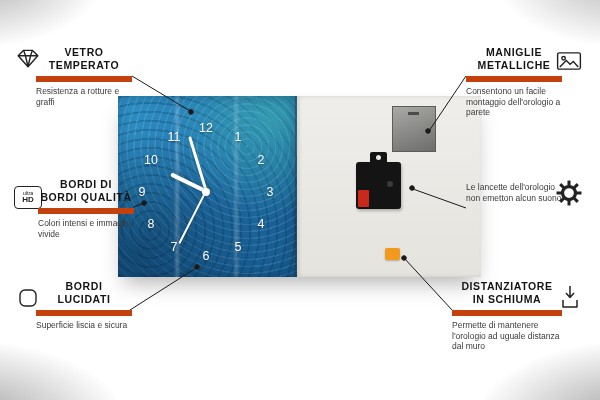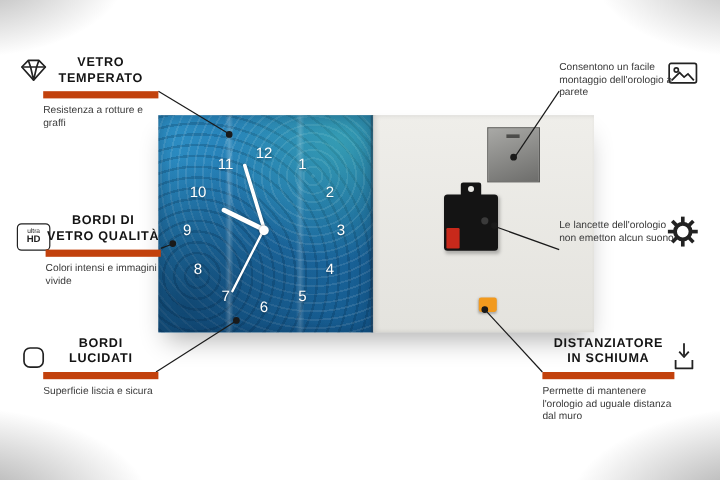--- a/index.html
+++ b/index.html
@@ -9,21 +9,21 @@
   }
   .vignette{
     position:absolute;inset:0;pointer-events:none;
     background:
       radial-gradient(ellipse 200px 110px at -4% -6%, rgba(70,70,70,.45), transparent 65%),
       radial-gradient(ellipse 200px 110px at 104% -6%, rgba(70,70,70,.40), transparent 65%),
       radial-gradient(ellipse 250px 130px at -6% 106%, rgba(60,60,60,.50), transparent 65%),
       radial-gradient(ellipse 250px 130px at 106% 106%, rgba(60,60,60,.50), transparent 65%);
   }
   
-  .product{position:absolute;left:132px;top:96px;width:363px;height:181px;
+  .product{position:absolute;left:118px;top:96px;width:363px;height:181px;
     box-shadow:0 12px 20px -6px rgba(0,0,0,.30);}
   .clock-front{
     position:absolute;left:0;top:0;width:179px;height:181px;overflow:hidden;
     background:
       linear-gradient(90deg, transparent 31%, rgba(255,255,255,.22) 33%, transparent 35%,
                       transparent 64%, rgba(255,255,255,.18) 66%, transparent 68%),
       radial-gradient(circle at 85% 12%, rgba(90,230,200,.38), transparent 45%),
       radial-gradient(circle at 12% 88%, rgba(0,25,55,.50), transparent 55%),
       repeating-radial-gradient(circle at 72% 28%, rgba(255,255,255,.10) 0 1.5px, transparent 1.5px 7px),
       repeating-radial-gradient(circle at 18% 74%, rgba(0,40,70,.22) 0 2px, transparent 2px 9px),
@@ -145,21 +145,21 @@
 
   <span class="icon" style="left:14px;top:186px">
     <div class="ultrahd">
       <span class="u">ultra</span>
       <span class="h">HD</span>
     </div>
   </span>
   <div class="callout" style="left:38px;top:178px;width:96px">
     <div class="co-title">
       <span>BORDI DI</span><br>
-      <span>VETRO QUALITÀ</span>
+      <span>BORDI QUALITÀ</span>
     </div>
     <div class="co-desc">Colori intensi e immagini vivide</div>
   </div>
 
   <span class="icon" style="left:18px;top:288px">
     <svg width="20" height="20" viewBox="0 0 20 20" fill="none" stroke="#222" stroke-width="1.4">
       <rect x="2" y="2" width="16" height="16" rx="5"></rect>
     </svg>
   </span>
   <div class="callout" style="left:36px;top:280px;width:96px">
@@ -171,20 +171,24 @@
   </div>
 
   <span class="icon" style="left:556px;top:50px">
     <svg width="26" height="22" viewBox="0 0 24 20" fill="none" stroke="#222" stroke-width="1.3">
       <rect x="1.5" y="2.5" width="21" height="15" rx="1.5"></rect>
       <circle cx="7" cy="7.5" r="1.6"></circle>
       <path d="M3.5,15.5 L9.5,9.5 L13,13 L16,10.5 L20.5,15.5"></path>
     </svg>
   </span>
   <div class="callout" style="left:466px;top:46px;width:96px">
+    <div class="co-title">
+      <span>MANIGLIE</span><br>
+      <span>METALLICHE</span>
+    </div>
     <div class="co-desc">Consentono un facile montaggio dell'orologio a parete</div>
   </div>
 
   <span class="icon" style="left:556px;top:180px">
     <svg width="26" height="26" viewBox="0 0 24 24">
       <g fill="#222">
         <rect x="10.6" y="0.5" width="2.8" height="5"></rect>
         <rect x="10.6" y="0.5" width="2.8" height="5" transform="rotate(45 12 12)"></rect>
         <rect x="10.6" y="0.5" width="2.8" height="5" transform="rotate(90 12 12)"></rect>
         <rect x="10.6" y="0.5" width="2.8" height="5" transform="rotate(135 12 12)"></rect>

